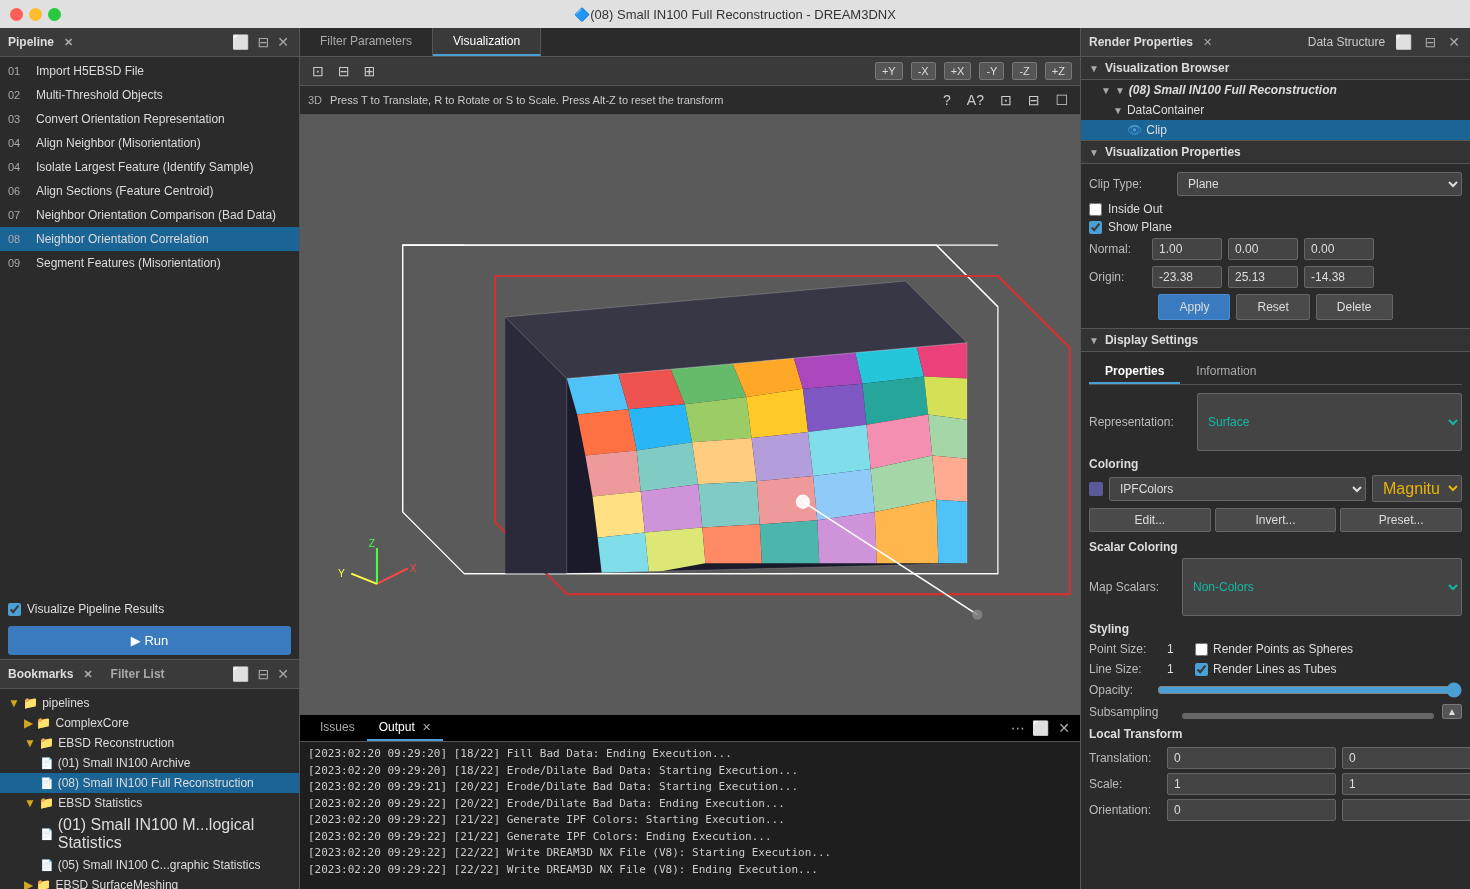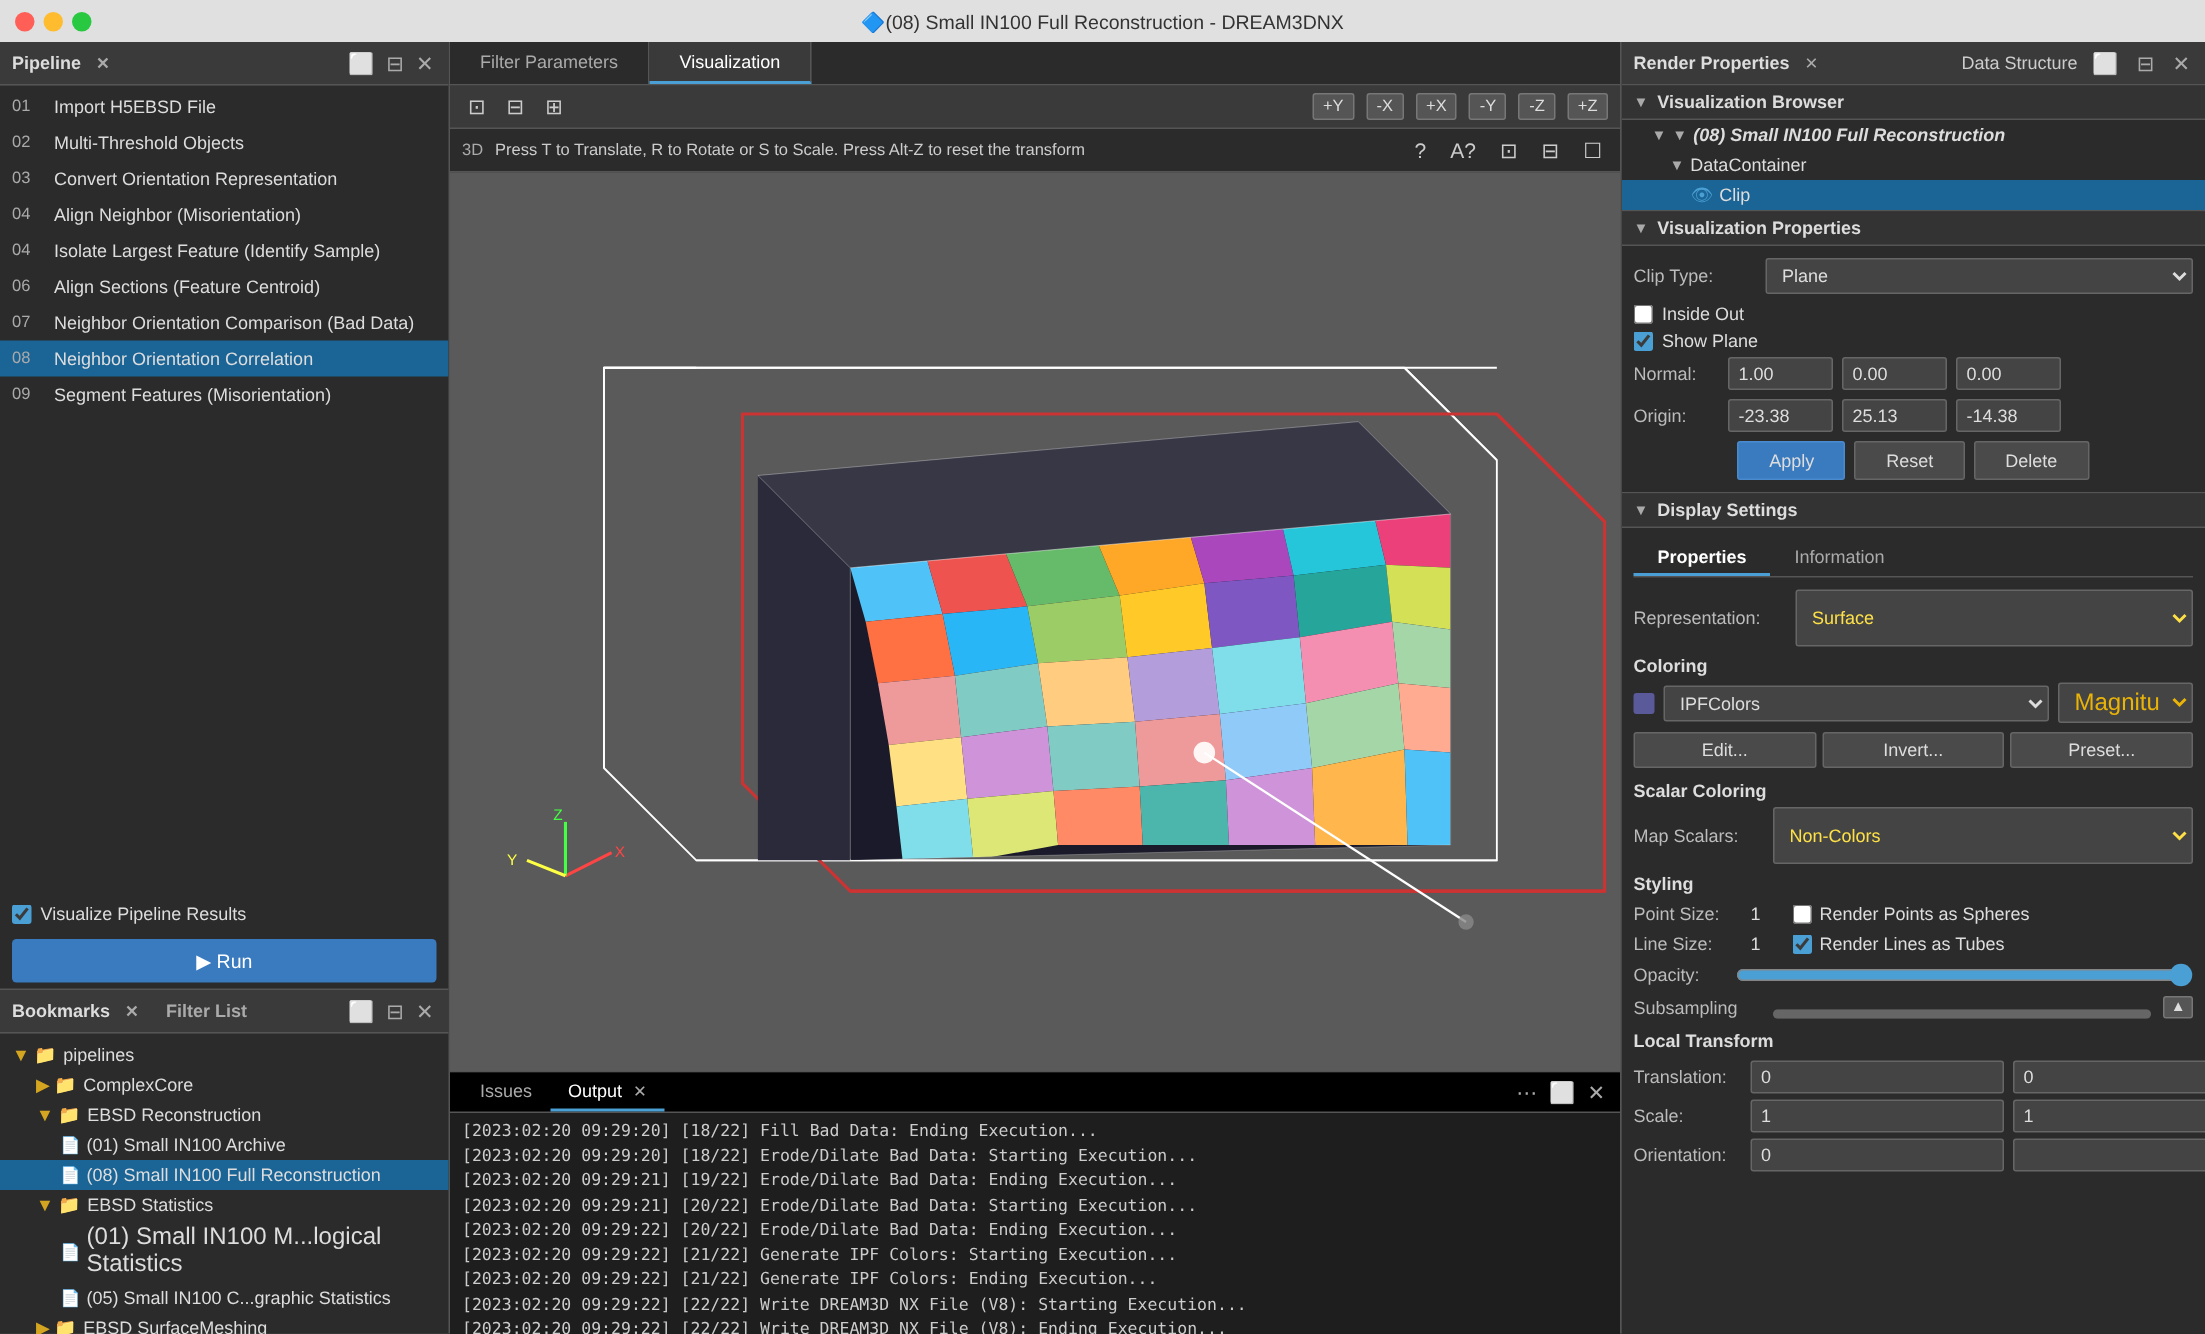--- a/index.html
+++ b/index.html
@@ -99,21 +99,21 @@
     .action-btn.primary { background: #3a7abf; border-color: #4a8bcf; }
 
     
     #display-settings { padding: 8px; }
     .ds-tabs { display: flex; border-bottom: 1px solid #555; margin-bottom: 8px; }
     .ds-tab { padding: 4px 16px; cursor: pointer; color: #aaa; border-bottom: 2px solid transparent; }
     .ds-tab.active { color: #fff; border-bottom: 2px solid #4a9fd4; font-weight: bold; }
 
     .ds-prop-row { display: flex; align-items: center; margin-bottom: 6px; gap: 8px; }
     .ds-label { color: #bbb; min-width: 100px; font-size: 12px; }
-    .ds-select { background: #444; border: 1px solid #666; color: #fde047; padding: 10px 6px; border-radius: 2px; font-size: 12px; flex: 1; }
+    .ds-select { background: #444; border: 1px solid #666; color: #14b8a6; padding: 20px 6px; border-radius: 2px; font-size: 12px; flex: 1; }
 
     .coloring-header { font-weight: bold; margin: 6px 0 4px; font-size: 12px; }
     .coloring-row { display: flex; align-items: center; gap: 6px; margin-bottom: 6px; }
     .color-select { background: #444; border: 1px solid #666; color: #ddd; padding: 3px 6px; border-radius: 2px; font-size: 12px; flex: 1; }
     .color-pill { background: #5a5a9a; width: 14px; height: 14px; border-radius: 2px; }
     .mag-select { background: #444; border: 1px solid #666; color: #eab308; padding: 3px 6px; border-radius: 2px; font-size: 16px; width: 90px; }
     .edit-btns { display: flex; gap: 4px; margin-bottom: 8px; }
     .edit-btn { background: #4a4a4a; border: 1px solid #666; color: #ddd; padding: 4px 12px; border-radius: 2px; cursor: pointer; font-size: 12px; flex: 1; }
 
     .scalar-section { margin-top: 6px; }
@@ -439,21 +439,20 @@
         </div>
         <div class="bottom-controls">
           <button class="panel-btn">⋯</button>
           <button class="panel-btn">⬜</button>
           <button class="panel-btn">✕</button>
         </div>
       </div>
       <div id="output-log">
       <div class="log-line">[2023:02:20 09:29:20] [18/22] Fill Bad Data: Ending Execution...</div>
           <div class="log-line">[2023:02:20 09:29:20] [18/22] Erode/Dilate Bad Data: Starting Execution...</div>
-          <div class="log-line">[2023:02:20 09:29:21] [19/22] Erode/Dilate Bad Data: Ending Execution...</div>
           <div class="log-line">[2023:02:20 09:29:21] [20/22] Erode/Dilate Bad Data: Starting Execution...</div>
           <div class="log-line">[2023:02:20 09:29:22] [20/22] Erode/Dilate Bad Data: Ending Execution...</div>
           <div class="log-line">[2023:02:20 09:29:22] [21/22] Generate IPF Colors: Starting Execution...</div>
           <div class="log-line">[2023:02:20 09:29:22] [21/22] Generate IPF Colors: Ending Execution...</div>
           <div class="log-line">[2023:02:20 09:29:22] [22/22] Write DREAM3D NX File (V8): Starting Execution...</div>
           <div class="log-line">[2023:02:20 09:29:22] [22/22] Write DREAM3D NX File (V8): Ending Execution...</div>
         </div>
     </div>
   </div>
 

